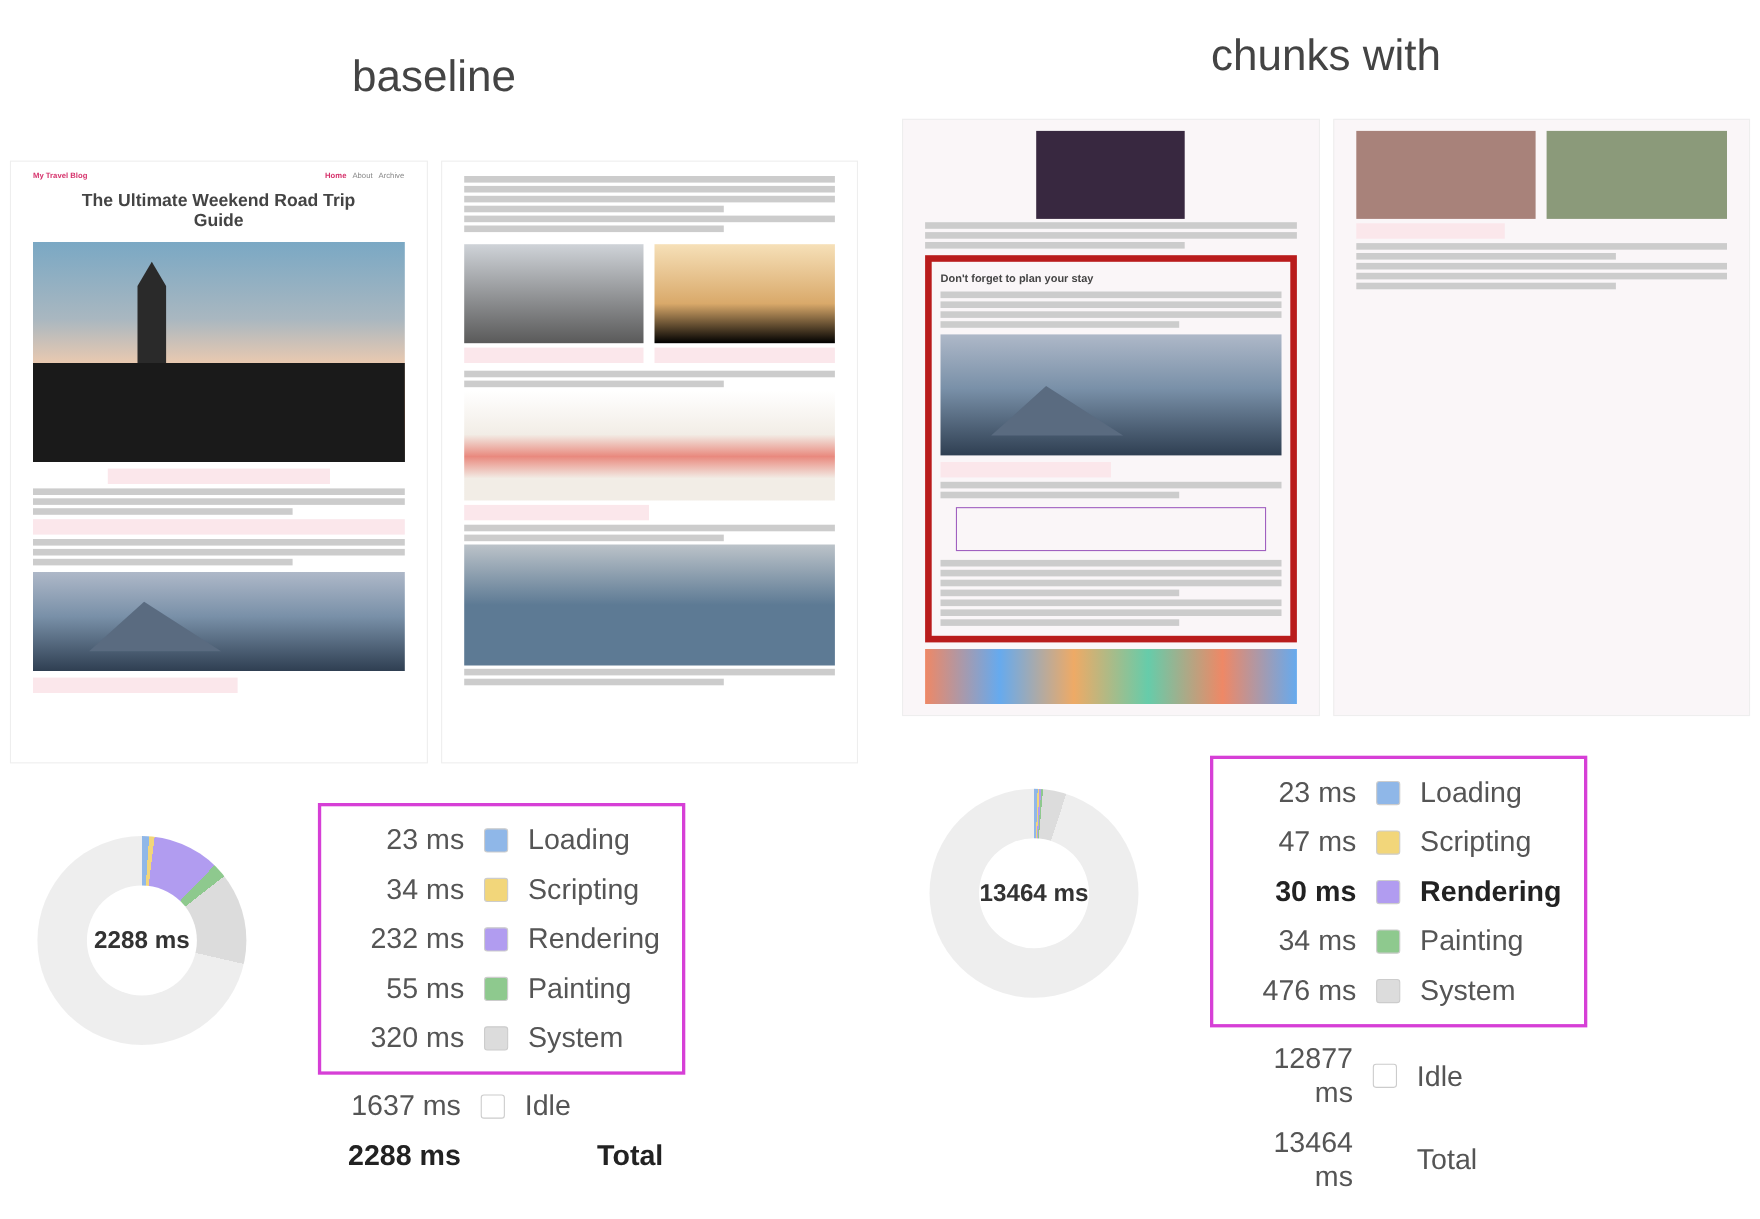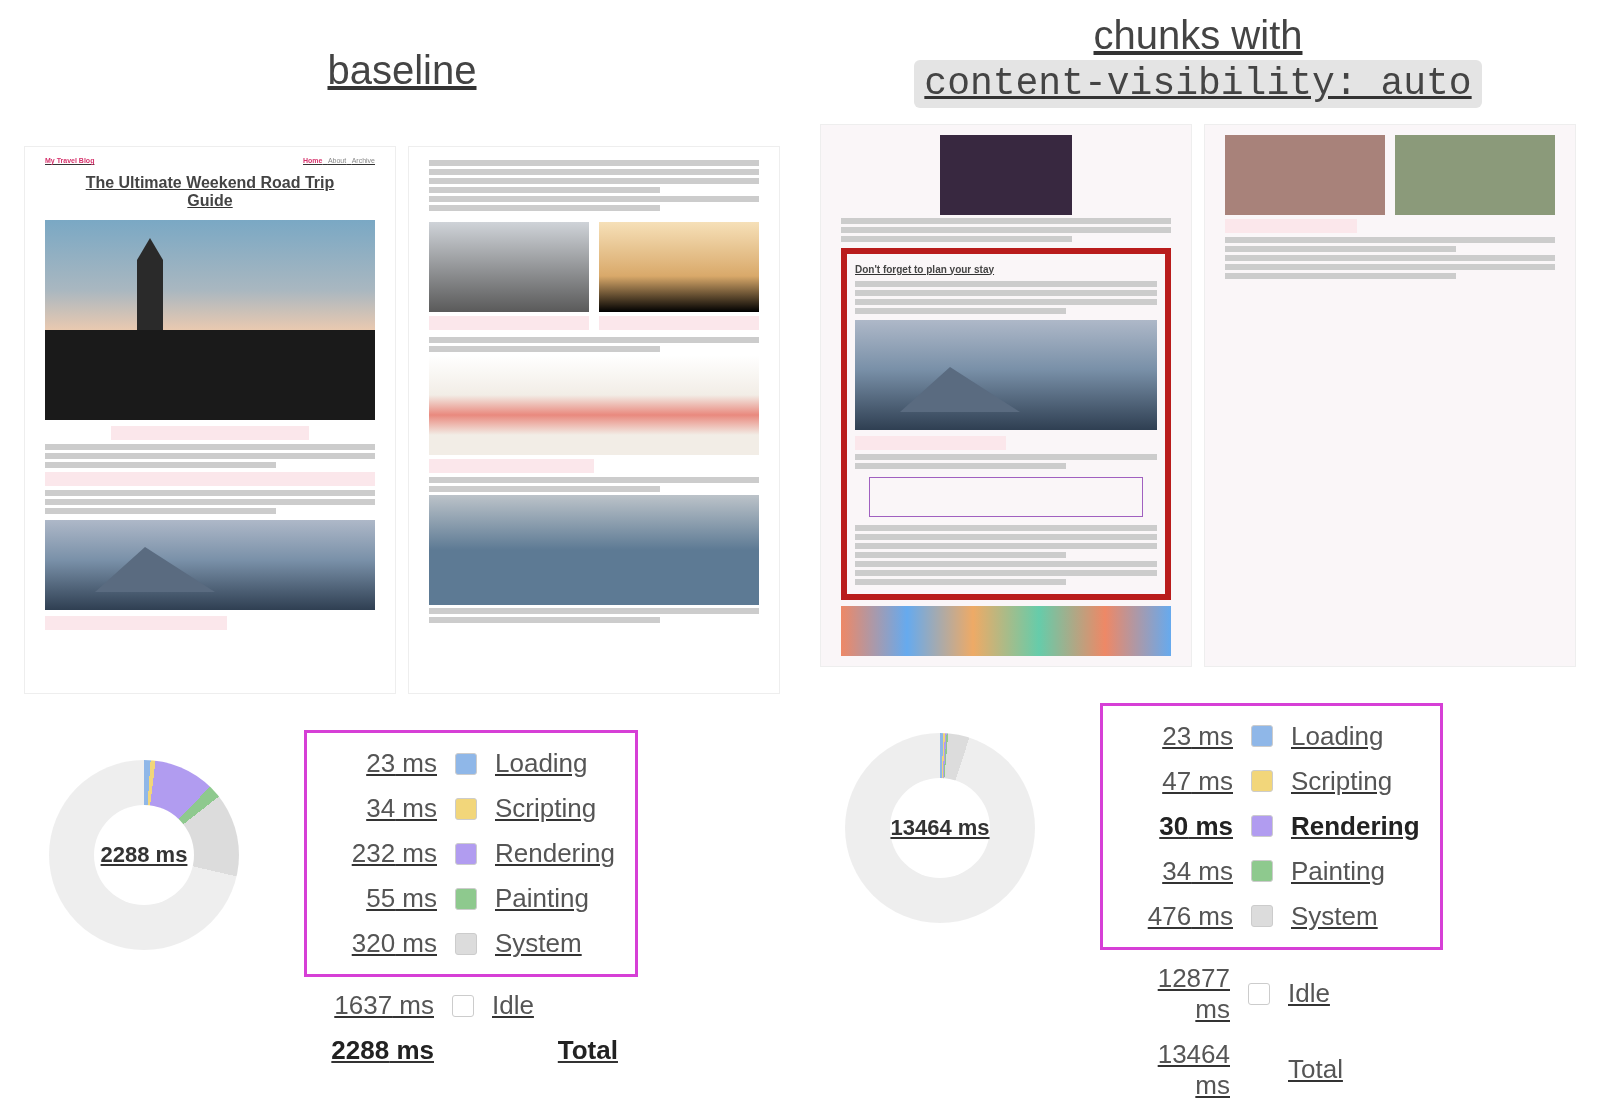--- a/index.html
+++ b/index.html
@@ -9,22 +9,21 @@
     width: 1600px;
     height: 1108px;
     overflow: hidden;
     color: #333;
   }
   .wrap {
     display: flex;
     width: 100%;
     height: 100%;
     gap: 40px;
-    padding: 10px 24px;
-    text-decoration: underline;
+    padding: 10px 9px;
   }
   .col {
     flex: 1;
     display: flex;
     flex-direction: column;
   }
   .title {
     text-align: center;
     font-size: 40px;
     color: #444;
@@ -264,21 +263,20 @@
               <span>Total</span>
             </div>
         </div>
       </div>
     </div>
   </div>
 
   <div class="col">
     <div class="title">
       <span>chunks with</span>
-      <span class="hl">content-visibility: auto</span>
     </div>
 
     <div class="mock">
       <div class="page" style="background:#faf6f8">
         <div class="img armsup" style="width:40%;margin:0 auto;"></div>
         <div class="ptext"></div>
           <div class="ptext"></div>
           <div class="ptext short"></div>
         <div class="cvbox">
           <div class="section-title">Don't forget to plan your stay</div>

